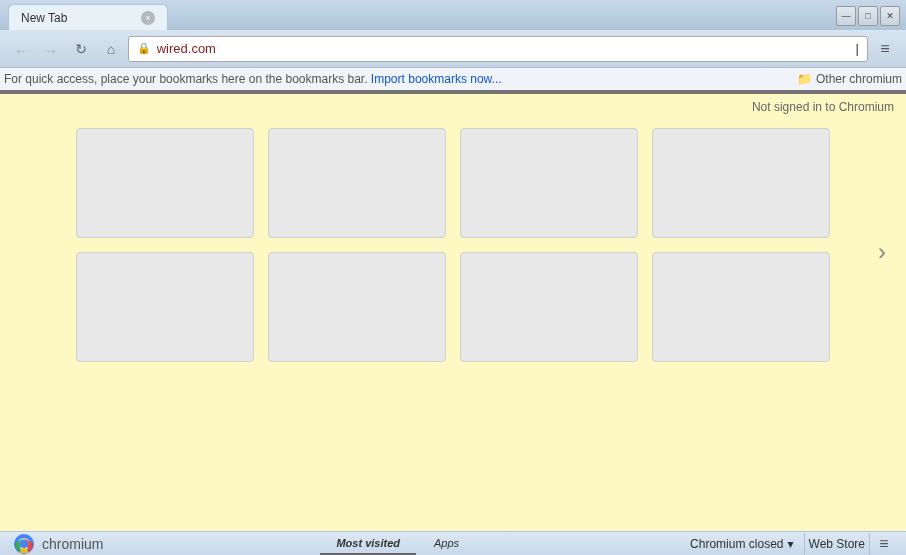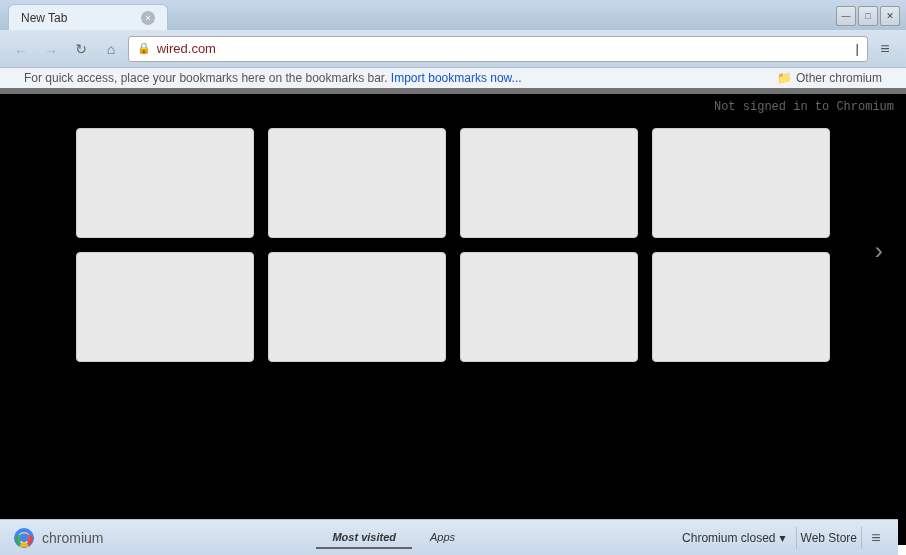--- a/index.html
+++ b/index.html
@@ -99,42 +99,41 @@
     }
     .menu-btn {
       width: 26px; height: 26px;
       display: flex; align-items: center; justify-content: center;
       color: #555; font-size: 16px; cursor: pointer;
     }
 
     
     .bookmarks-bar {
       background: #f0f4f8;
-      border-bottom: 6px solid #737373;
+      border-bottom: 4px solid #737373;
       height: 26px;
       display: flex;
       align-items: center;
-      padding: 0 24px;
+      padding: 0 4px;
       font-size: 12px;
       color: #555;
     }
     .bookmarks-text { flex: 1; }
     .import-link { color: #1155cc; text-decoration: none; }
     .other-bookmarks {
       display: flex; align-items: center; gap: 4px;
       color: #555; font-size: 12px; cursor: pointer;
     }
 
     
     .main-content {
-      background: #000000;
+      background: #fef9c3;
       flex: 1;
       position: relative;
       overflow: hidden;
-      font-family: Liberation Mono, monospace;
     }
 
     
     .signin-notice {
       text-align: right;
       padding: 6px 12px 4px;
       font-size: 12px;
       color: #666;
     }
     .signin-link { color: #1155cc; text-decoration: none; }
@@ -167,22 +166,22 @@
       font-size: 24px;
       color: #888;
       cursor: pointer;
     }
 
     
     .bottom-bar {
       position: absolute;
       bottom: 0;
       left: 0;
-      right: 8px;
-      height: 36px;
+      right: 0;
+      height: 24px;
       background: linear-gradient(to bottom, #dce8f4, #c8d8ea);
       border-top: 1px solid #b0c4d8;
       display: flex;
       align-items: center;
     }
     .chromium-logo {
       display: flex; align-items: center; gap: 6px;
       padding: 0 12px;
       font-size: 14px; color: #555;
     }

